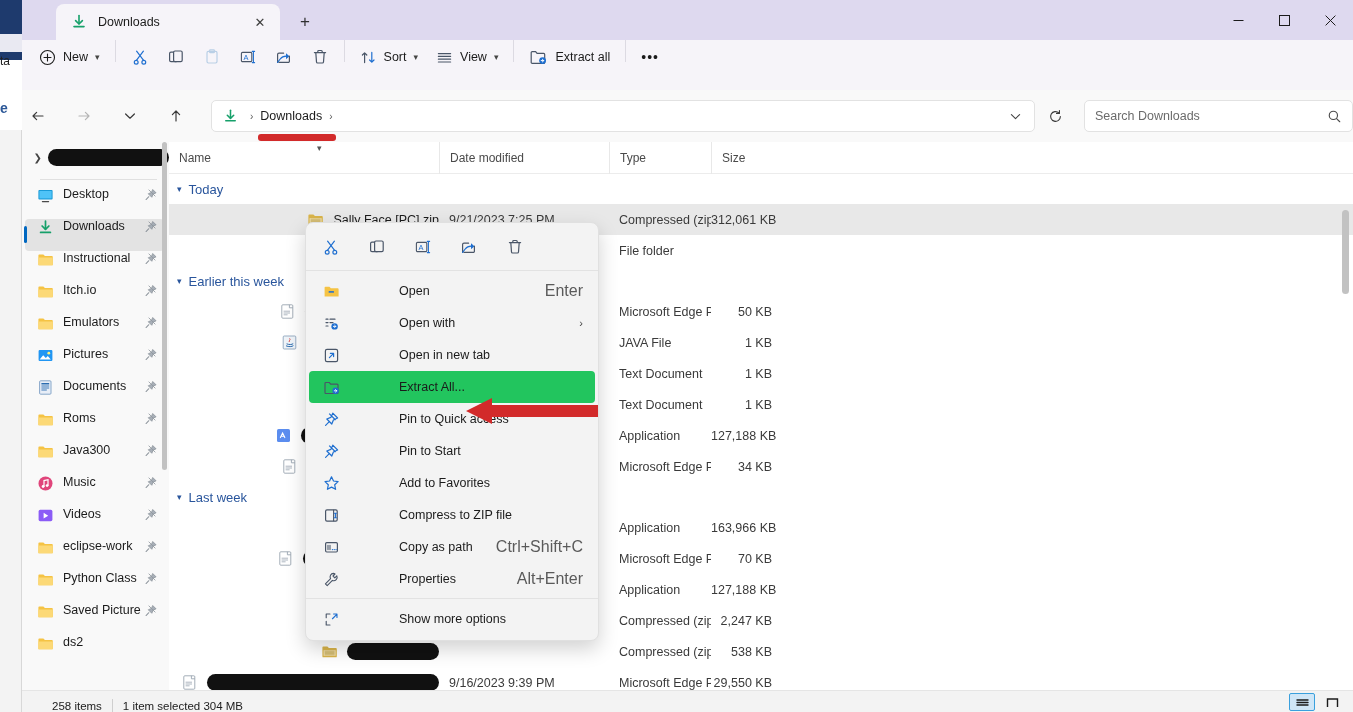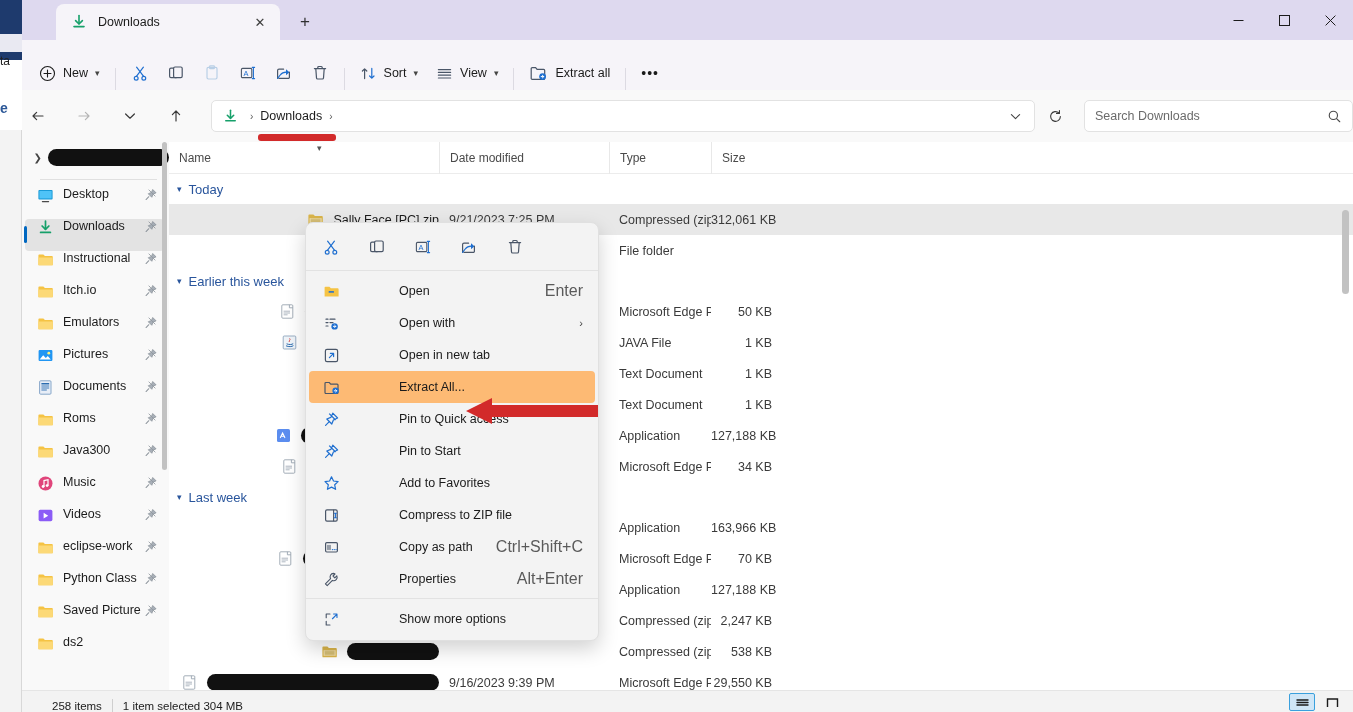--- a/index.html
+++ b/index.html
@@ -55,21 +55,21 @@
   }
   .wincontrols { position: absolute; right: 0; top: 0; height: 40px; display: flex; }
   .wc {
     width: 46px; height: 40px; display: flex; align-items: center; justify-content: center;
     color: #1b1b1b;
   }
 
   
   .cmdbar {
     position: absolute; left: 0; top: 40px; width: 1331px; height: 50px;
-    background: #f6f4f9; display: flex; align-items: flex-end; padding-left: 8px;
+    background: #f6f4f9; display: flex; align-items: flex-start; padding-left: 8px;
   }
   .cmd-btn {
     height: 34px; border-radius: 5px; display: flex; align-items: center;
     gap: 7px; padding: 0 9px; color: #1b1b1b; font-size: 12.5px; white-space: nowrap;
   }
   .cmd-sep { width: 1px; height: 22px; background: #dcdae2; margin: 0 6px; }
   .chev { font-size: 9px; color: #444; }
   .icon { display: inline-flex; align-items: center; justify-content: center; }
 
   
@@ -183,21 +183,21 @@
     box-shadow: 0 8px 20px rgba(0,0,0,.18);
     padding: 4px 0 5px 0; overflow: hidden;
   }
   .ctx-iconrow { height: 40px; display: flex; align-items: center; padding: 0 8px; gap: 12px; }
   .ctx-ibtn { width: 34px; height: 30px; border-radius: 4px; display:flex; align-items:center; justify-content:center; }
   .ctx-rule { height: 1px; background: #e2e2e2; margin: 3px 0 4px 0; }
   .ctx-item {
     height: 32px; display: flex; align-items: center; padding: 0 12px 0 12px;
     margin: 0 3px; border-radius: 4px; font-size: 12.5px; color: #1b1b1b;
   }
-  .ctx-item.hover { background: #fdba74; }
+  .ctx-item.hover { background: #22c55e; }
   .ctx-ico { width: 20px; flex: 0 0 20px; margin-right: 14px; display:flex; align-items:center; justify-content:center; }
   .ctx-label { flex: 1 1 auto; white-space: nowrap; margin-left: 44px; }
   .ctx-accel { color: #5a5a5a; font-size: 16px; padding-left: 10px; }
   .ctx-sub { color: #444; font-size: 11px; padding-left: 8px; }
 
   
   .arrow-wrap { position: absolute; left: 430px; top: 396px; width: 168px; height: 30px; pointer-events: none; }
 </style>
 </head>
 <body>

